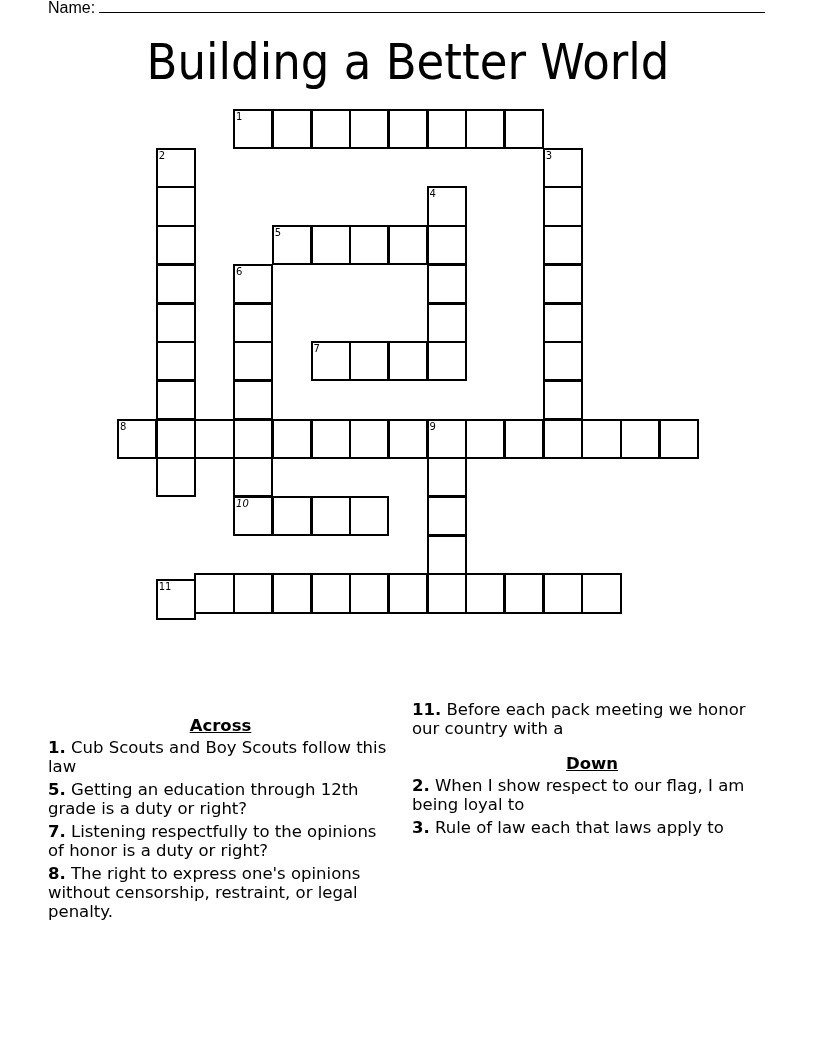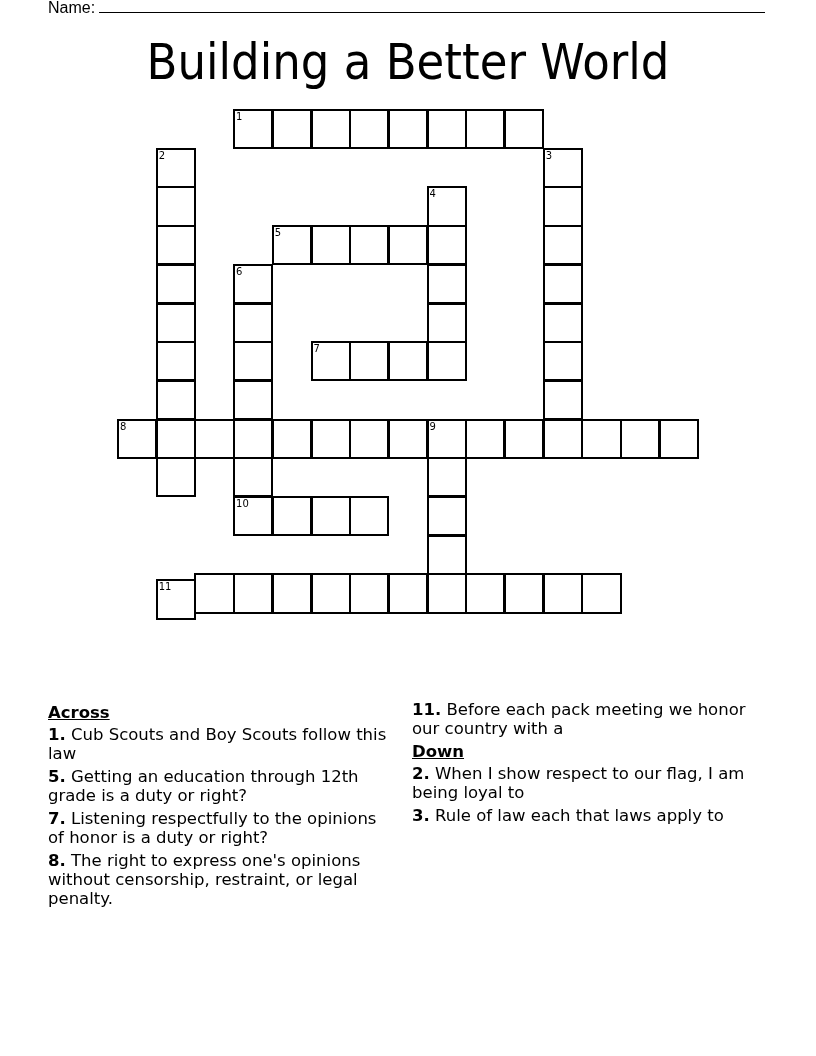--- a/index.html
+++ b/index.html
@@ -27,21 +27,21 @@
   .cell-num {
     position: absolute; left: 1px; top: 0px;
     font-family: "DejaVu Sans", sans-serif; font-size: 10px; line-height: 11px;
   }
   .clues {
     position: absolute; top: 700px;
     font-family: "DejaVu Sans", sans-serif; font-size: 16.5px; line-height: 19px;
   }
   .clues.left { left: 48px; width: 345px; }
   .clues.right { left: 412px; width: 360px; }
-  .clue-head { text-decoration: underline; font-weight: bold; margin-top: 3px; margin-bottom: 3px; }
+  .clue-head { text-decoration: underline; font-weight: bold; margin-top: 16px; margin-bottom: 3px; text-align: center; }
   .clue { margin-bottom: 4px; }
   .clue b { font-weight: bold; }
 </style>
 </head>
 <body>
 
 <div class="name-line">
   <span>Name:</span><span class="name-blank"></span>
 </div>
 
@@ -93,21 +93,21 @@
     <div class="cell" style="left: 349.2px; top: 225.1px;"></div>
     <div class="cell" style="left: 387.9px; top: 225.1px;"></div>
     <div class="cell" style="left: 233.1px; top: 263.8px;">
       <span class="cell-num">6</span>
     </div>
     <div class="cell" style="left: 233.1px; top: 302.5px;"></div>
     <div class="cell" style="left: 233.1px; top: 341.2px;"></div>
     <div class="cell" style="left: 233.1px; top: 379.9px;"></div>
     <div class="cell" style="left: 233.1px; top: 418.6px;"></div>
     <div class="cell" style="left: 233.1px; top: 457.3px;"></div>
-    <div class="cell" style="left: 233.1px; top: 496px;">
+    <div class="cell" style="left: 233.1px; top: 496px; font-style: italic;">
       <span class="cell-num">10</span>
     </div>
     <div class="cell" style="left: 310.5px; top: 341.2px;">
       <span class="cell-num">7</span>
     </div>
     <div class="cell" style="left: 349.2px; top: 341.2px;"></div>
     <div class="cell" style="left: 387.9px; top: 341.2px;"></div>
     <div class="cell" style="left: 117px; top: 418.6px;">
       <span class="cell-num">8</span>
     </div>

